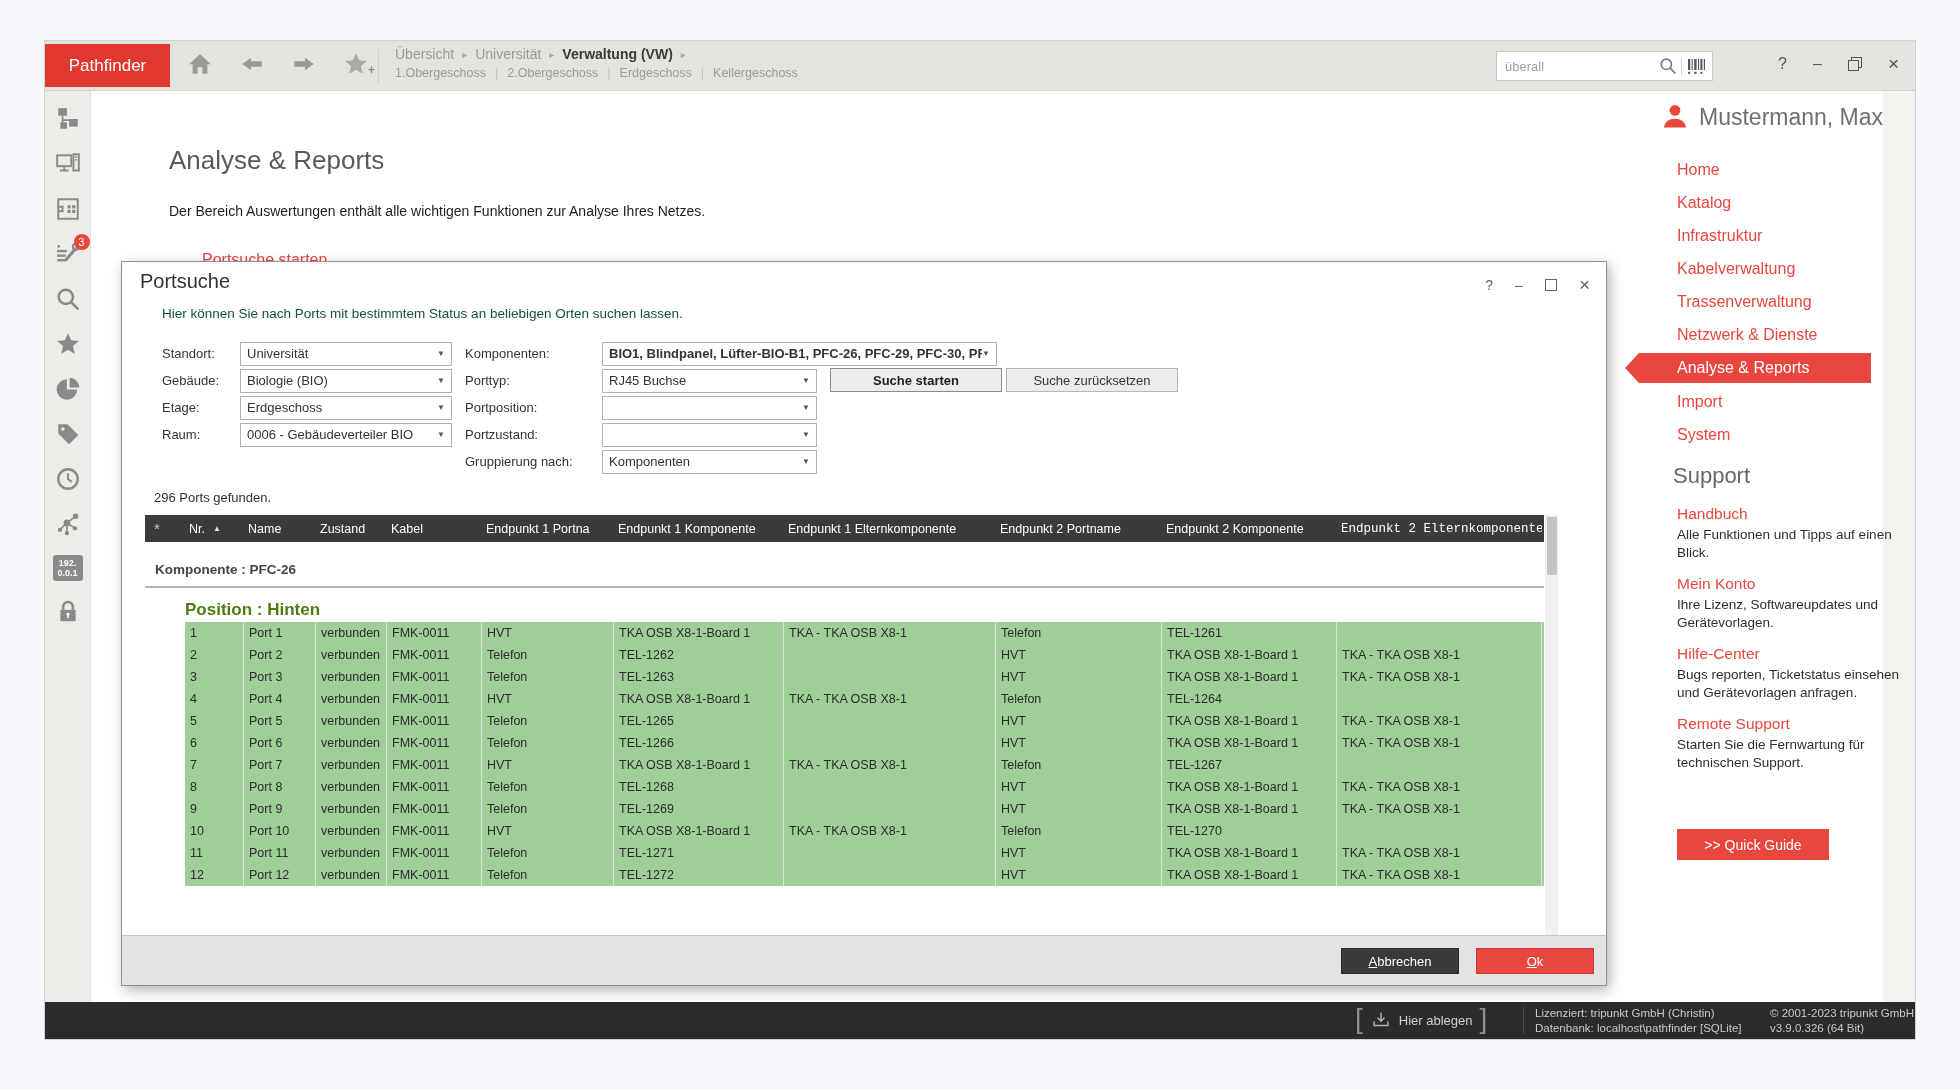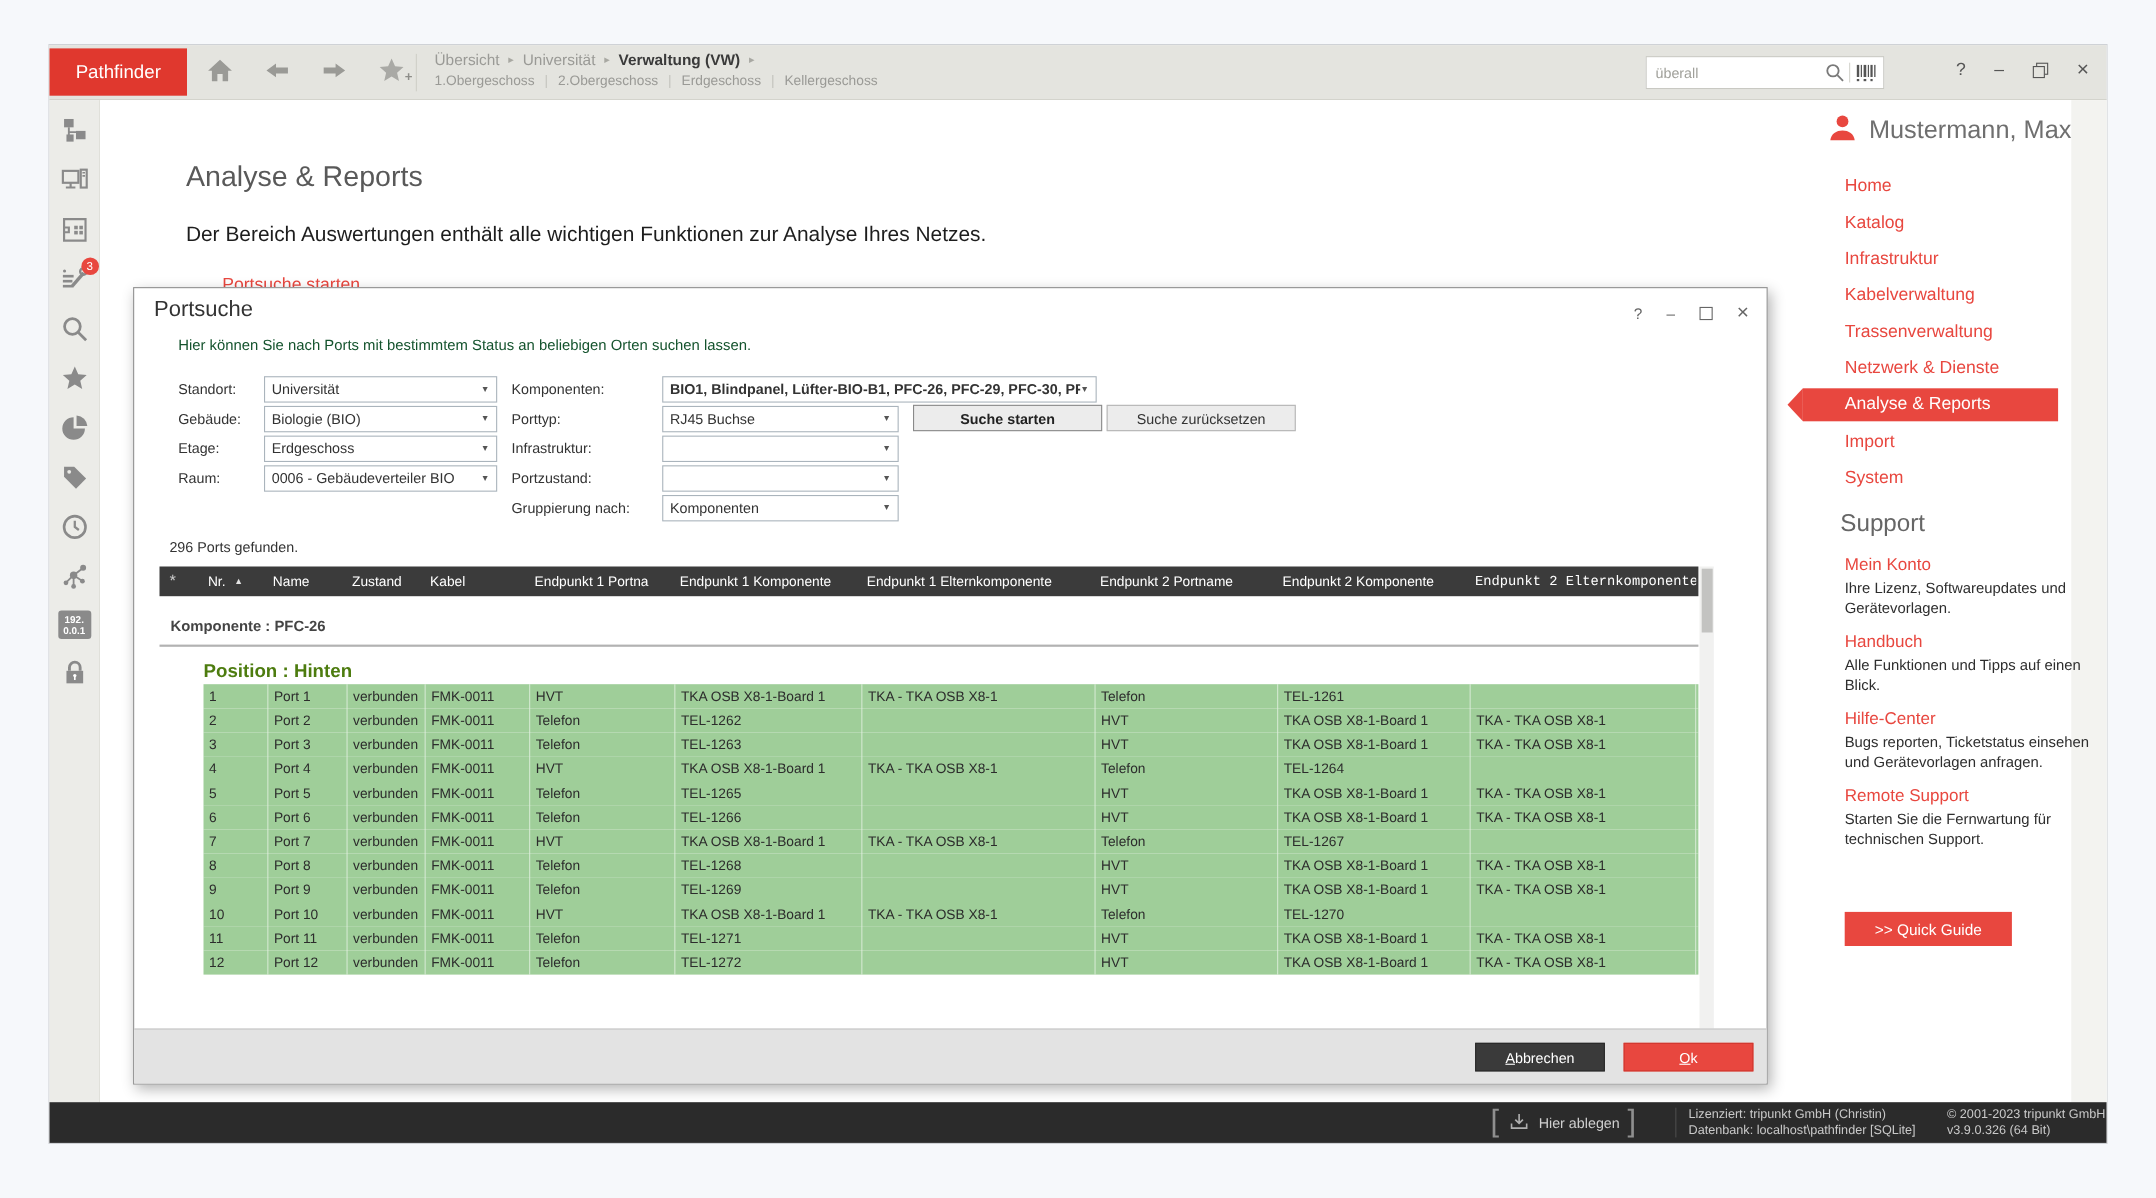--- a/index.html
+++ b/index.html
@@ -38,21 +38,21 @@
   .lefttoolbar{position:absolute;left:0;top:50px;width:46px;bottom:37px;background:#ecece8;border-right:1px solid #e0e0da;box-sizing:border-box;display:flex;flex-direction:column;align-items:center;padding-top:14px;gap:17px;}
   .tool{position:relative;width:30px;height:28px;display:flex;align-items:center;justify-content:center;}
   .tool svg{width:26px;height:26px;}
   .tool .badge{position:absolute;top:-6px;right:-7px;background:#e8473f;color:#fff;font-size:10.5px;width:16px;height:16px;border-radius:50%;display:flex;align-items:center;justify-content:center;}
   .tool.ip{background:#8a8a8a;border-radius:3px;width:30px;height:26px;flex-direction:column;gap:0;}
   .tool.ip span{color:#fff;font-size:9px;line-height:10px;font-weight:bold;}
 
   
   .main{position:absolute;left:46px;top:50px;right:276px;bottom:37px;background:#fff;}
   .page-title{position:absolute;left:78px;top:54px;font-size:26px;font-weight:300;color:#595959;}
-  .page-intro{position:absolute;left:78px;top:112px;font-size:19px;color:#1d1d1d;}
+  .page-intro{position:absolute;left:78px;top:112px;font-size:14px;color:#1d1d1d;}
   .action-link{position:absolute;left:111px;top:160px;font-size:16px;color:#e8473f;cursor:pointer;}
   .action-desc{position:absolute;left:111px;top:186px;font-size:13.5px;color:#1d1d1d;}
 
   
   .rightsidebar{position:absolute;right:0;top:50px;width:276px;bottom:37px;background:#fff;}
   .rs-strip{position:absolute;right:0;top:0;bottom:0;width:32px;background:#f3f3f0;}
   .userrow{position:absolute;left:22px;top:12px;display:flex;align-items:center;gap:10px;}
   .userrow svg{width:28px;height:28px;}
   .username{font-size:23px;font-weight:300;color:#6f6f6f;}
   .menu{position:absolute;left:0;top:62px;width:232px;margin:0;padding:0;list-style:none;}
@@ -319,26 +319,26 @@
           <li class="mitem">Kabelverwaltung</li>
           <li class="mitem">Trassenverwaltung</li>
           <li class="mitem">Netzwerk &amp; Dienste</li>
           <li class="mitem active">Analyse &amp; Reports</li>
           <li class="mitem">Import</li>
           <li class="mitem">System</li>
         </ul>
       <div class="support-h">Support</div>
       <div class="supportlist" id="supportlist">
           <div class="sitem">
+            <div class="stitle">Handbuch</div>
+            <div class="sdesc">Alle Funktionen und Tipps auf einen Blick.</div>
+          </div>
+          <div class="sitem">
             <div class="stitle">Mein Konto</div>
             <div class="sdesc">Ihre Lizenz, Softwareupdates und Gerätevorlagen.</div>
-          </div>
-          <div class="sitem">
-            <div class="stitle">Handbuch</div>
-            <div class="sdesc">Alle Funktionen und Tipps auf einen Blick.</div>
           </div>
           <div class="sitem">
             <div class="stitle">Hilfe-Center</div>
             <div class="sdesc">Bugs reporten, Ticketstatus einsehen und Gerätevorlagen anfragen.</div>
           </div>
           <div class="sitem">
             <div class="stitle">Remote Support</div>
             <div class="sdesc">Starten Sie die Fernwartung für technischen Support.</div>
           </div>
         </div>
@@ -415,21 +415,21 @@
             </div>
           </div>
           <div class="frow">
             <span class="flabel">Porttyp:</span>
             <div class="select" style="width: 215px;">
               <span class="sval">RJ45 Buchse</span>
               <span class="sarrow">▼</span>
             </div>
           </div>
           <div class="frow">
-            <span class="flabel">Infrastruktur:</span>
+            <span class="flabel">Portposition:</span>
             <div class="select" style="width: 215px;">
               <span class="sval"></span>
               <span class="sarrow">▼</span>
             </div>
           </div>
           <div class="frow">
             <span class="flabel">Portzustand:</span>
             <div class="select" style="width: 215px;">
               <span class="sval"></span>
               <span class="sarrow">▼</span>

